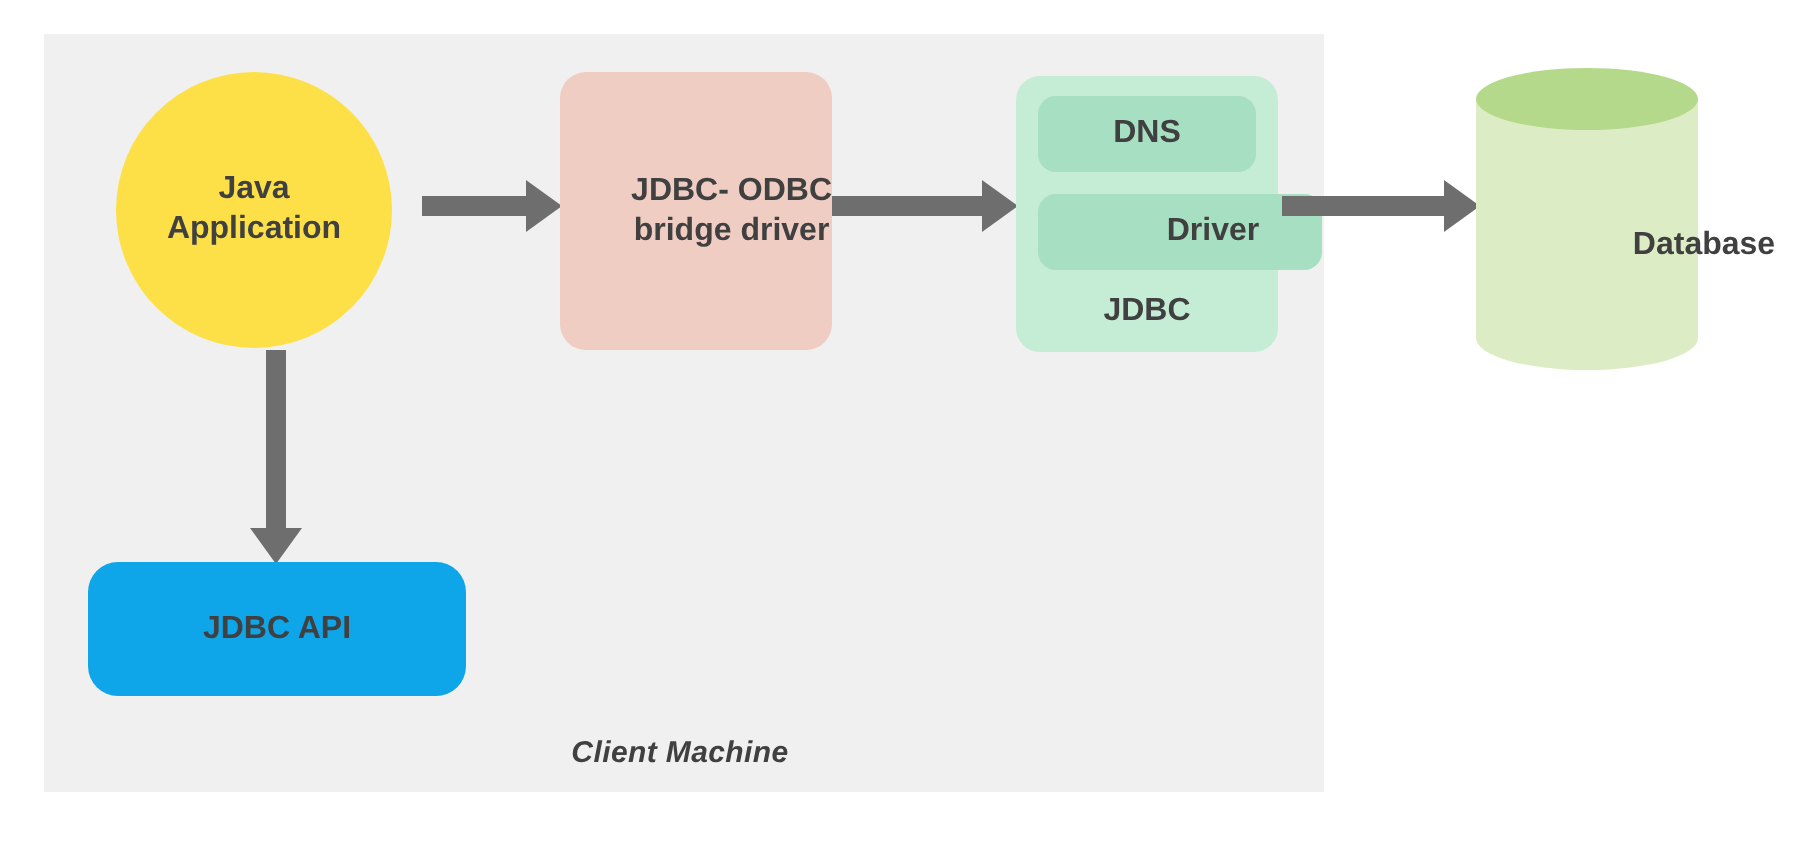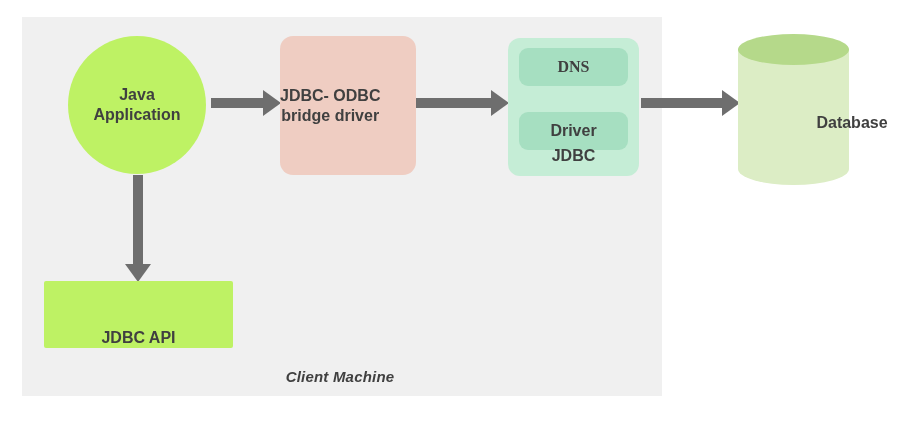--- a/index.html
+++ b/index.html
@@ -43,42 +43,42 @@
     font-size: 16px;
     font-weight: bold;
     color: #404040;
     line-height: 1.22;
     text-align: center;
     white-space: pre-line;
   }
 
   .java-app {
     position: absolute;
-    left: 68px;
+    left: 58px;
     top: 36px;
     width: 138px;
     height: 138px;
     border-radius: 50%;
-    background: #bef264;
+    background: #fde047;
     display: flex;
     align-items: center;
     justify-content: center;
   }
 
   .bridge-driver {
     position: absolute;
     left: 280px;
     top: 36px;
     width: 136px;
     height: 139px;
     border-radius: 13px;
     background: #efcdc2;
     display: flex;
     align-items: center;
-    justify-content: flex-start;
+    justify-content: flex-end;
   }
 
   .odbc-group {
     position: absolute;
     left: 508px;
     top: 38px;
     width: 131px;
     height: 138px;
     border-radius: 12px;
     background: #c5edd6;
@@ -87,40 +87,40 @@
     position: absolute;
     left: 11px;
     width: 109px;
     height: 38px;
     border-radius: 9px;
     background: #a6dfc1;
     display: flex;
     align-items: center;
     justify-content: center;
   }
-  .odbc-inner.dns { top: 10px; font-family: Liberation Serif, serif; }
-  .odbc-inner.driver { top: 74px; }
+  .odbc-inner.dns { top: 10px; }
+  .odbc-inner.driver { top: 59px; padding-left: 33px; }
   .odbc-caption {
     position: absolute;
     left: 0;
     top: 108px;
     width: 131px;
     text-align: center;
   }
 
   .jdbc-api {
     position: absolute;
     left: 44px;
     top: 281px;
     width: 189px;
     height: 67px;
-    border-radius: 2px;
-    background: #bef264;
-    display: flex;
-    align-items: flex-end;
+    border-radius: 15px;
+    background: #0ea5e9;
+    display: flex;
+    align-items: center;
     justify-content: center;
   }
 
   
   .database {
     position: absolute;
     left: 738px;
     top: 34px;
     width: 111px;
     height: 151px;

